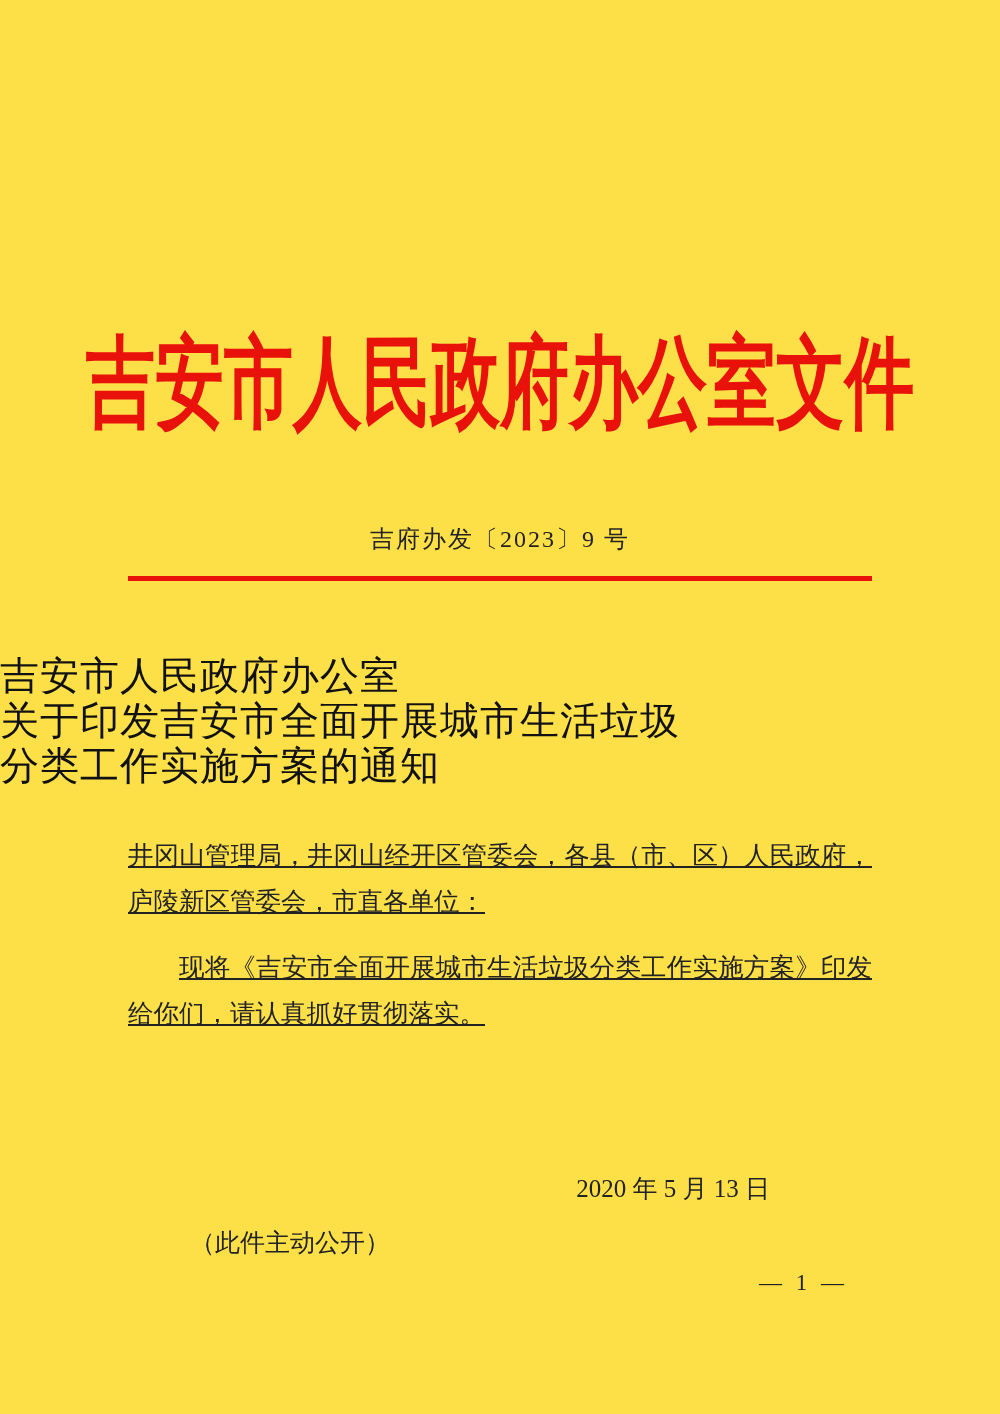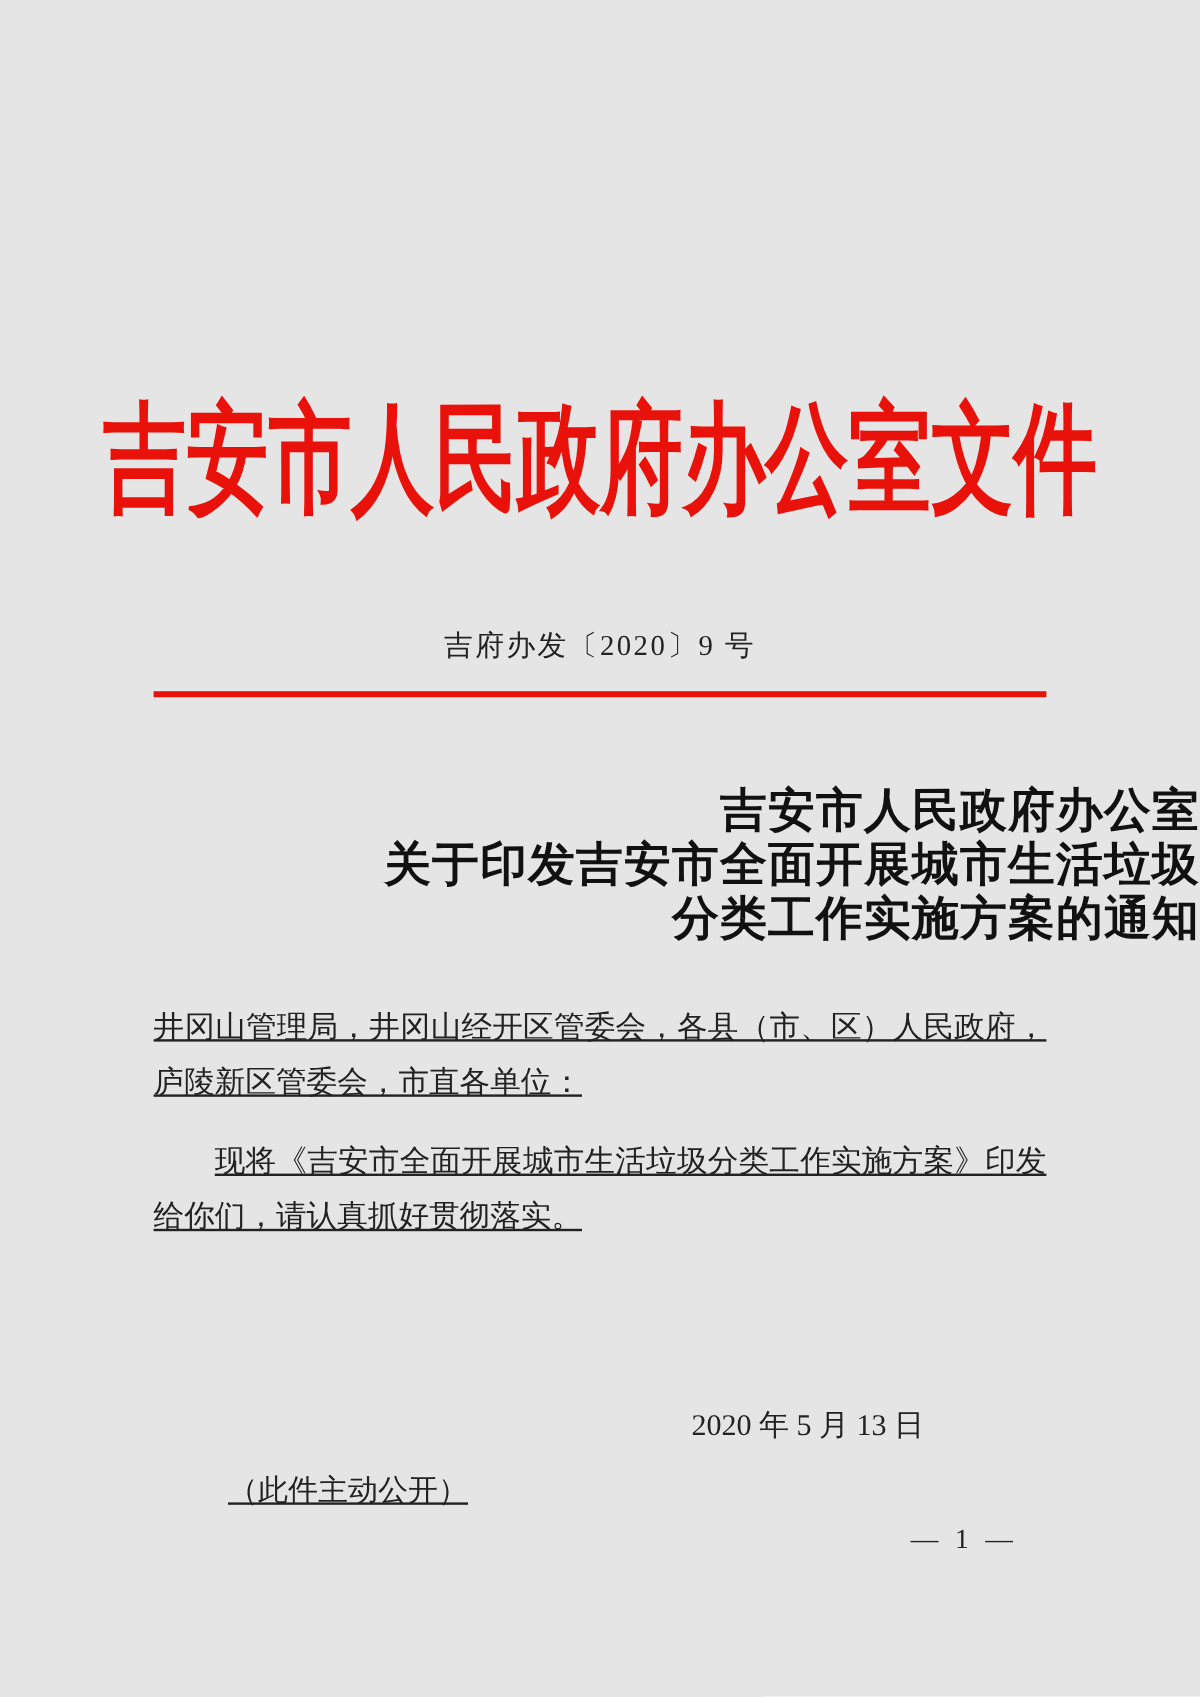--- a/index.html
+++ b/index.html
@@ -5,21 +5,21 @@
   html, body {
     margin: 0;
     padding: 0;
     background: #ffffff;
   }
   .page {
     position: relative;
     width: 1000px;
     height: 1414px;
     margin: 0 auto;
-    background: #e5e5e5;
+    background: #fde047;
     overflow: hidden;
     font-family: "Liberation Serif", "DejaVu Serif", serif;
     color: #1a1a1a;
   }
 
   
   .banner {
     position: absolute;
     top: 328px;
     left: 0;
@@ -62,22 +62,22 @@
     height: 5px;
     background: var(--accent, #e8120b);
   }
 
   
   .doc-title {
     position: absolute;
     top: 653px;
     left: 0;
     right: 0;
-    text-align: right;
-    font-weight: 700;
+    text-align: left;
+    font-weight: 400;
     font-size: 39px;
     line-height: 45px;
     color: #111111;
     letter-spacing: 1px;
   }
 
   
   .body-text {
     position: absolute;
     top: 833px;
@@ -111,21 +111,20 @@
 
   
   .disclosure {
     position: absolute;
     top: 1226px;
     left: 190px;
     font-size: 25px;
     line-height: 34px;
     color: #222222;
     white-space: nowrap;
-    text-decoration: underline;
   }
 
   
   .page-number {
     position: absolute;
     top: 1268px;
     right: 152px;
     font-size: 23px;
     line-height: 30px;
     color: #222222;
@@ -135,21 +134,21 @@
 </style>
 </head>
 <body>
 
 <div class="page">
 
   <div class="banner">
     <div class="banner-text">吉安市人民政府办公室文件</div>
   </div>
 
-  <div class="doc-number">吉府办发〔2020〕9 号</div>
+  <div class="doc-number">吉府办发〔2023〕9 号</div>
 
   <div class="red-rule"></div>
 
   <div class="doc-title">
     <div>吉安市人民政府办公室</div>
     <div>关于印发吉安市全面开展城市生活垃圾</div>
     <div>分类工作实施方案的通知</div>
   </div>
 
   <div class="body-text">

